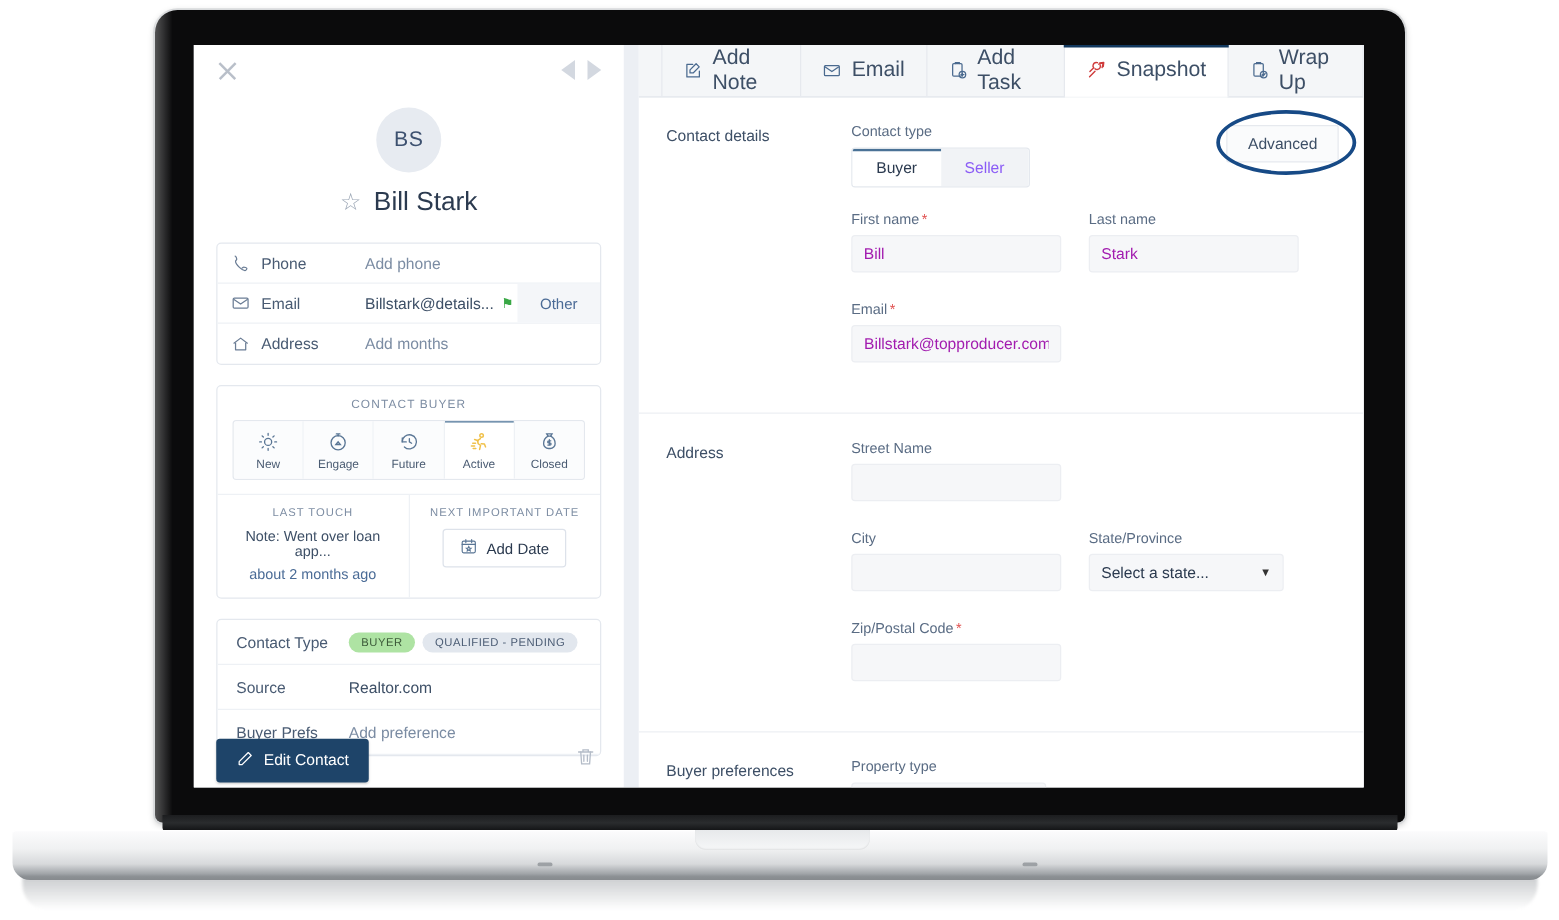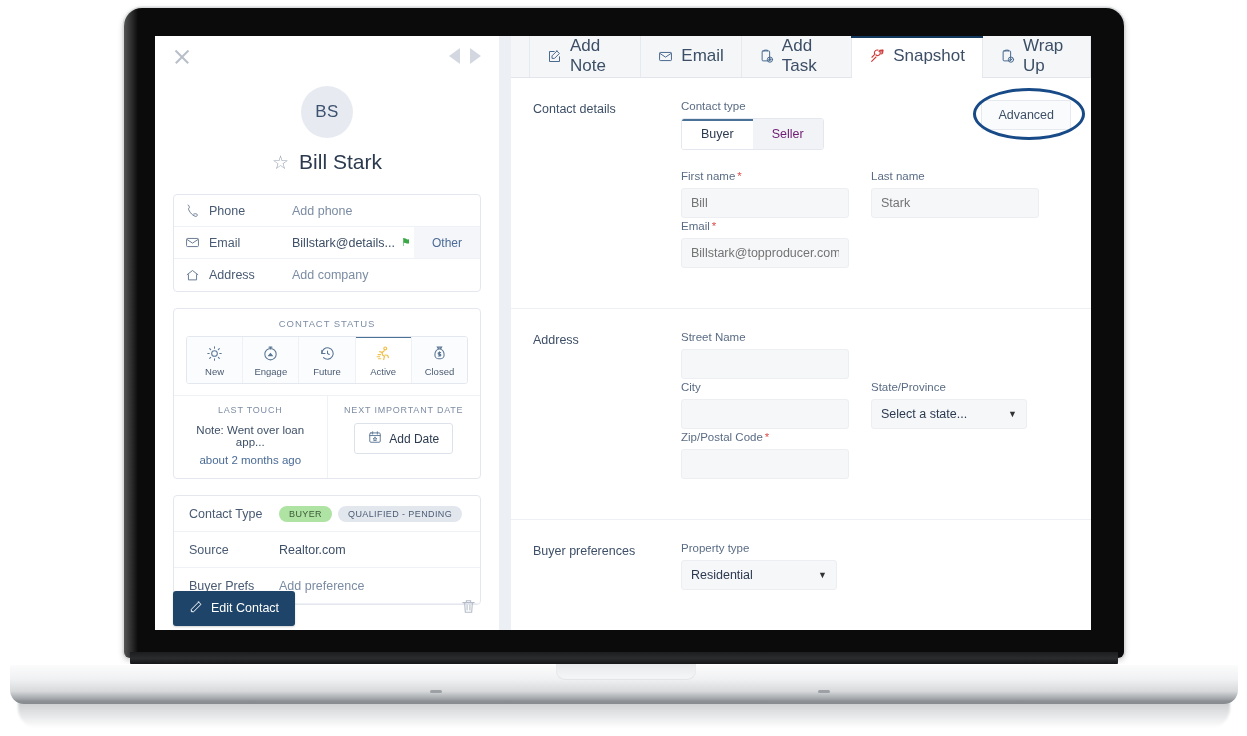--- a/index.html
+++ b/index.html
@@ -242,42 +242,42 @@
   .section { display: flex; padding: 22px 20px 0 22px; position: relative; }
   .section + .section { border-top: 1px solid #edf0f4; margin-top: 18px; }
   .sec-title { width: 148px; font-size: 12.5px; color: #3d4f66; padding-top: 2px; flex: 0 0 148px; }
   .sec-body { flex: 1; position: relative; padding-bottom: 22px; }
 
   .flabel { font-size: 11.5px; color: #5a6c84; margin-bottom: 6px; display: block; }
   .req { color: #e0504f; margin-left: 2px; }
   .finput {
     width: 168px; height: 30px;
     background: #f6f7f9; border: 1px solid #eceef2; border-radius: 3px;
-    font-size: 12.5px; color: #737373; padding: 0 9px;
+    font-size: 12.5px; color: #a21caf; padding: 0 9px;
     font-family: "Liberation Sans", sans-serif;
   }
   .fselect {
     width: 156px; height: 30px;
     background: #f6f7f9; border: 1px solid #eceef2; border-radius: 3px;
     font-size: 12.5px; color: #2b3a4f; padding: 0 9px;
     display: flex; align-items: center; justify-content: space-between;
     cursor: pointer;
   }
   .caret { font-size: 9px; color: #333; }
   .frow { display: flex; gap: 22px; }
-  .fgroup { margin-bottom: 2px; }
+  .fgroup { margin-bottom: 24px; }
   .fgroup:last-child { margin-bottom: 0; }
 
   .bs-toggle {
     display: inline-flex; border: 1px solid #e4e8ee;
     border-radius: 3px; overflow: hidden; margin-bottom: 20px;
   }
   .bs-opt {
     padding: 8px 19px; font-size: 12.5px; cursor: pointer;
-    background: #f1f3f6; color: #701a75; position: relative;
+    background: #f1f3f6; color: #8b5cf6; position: relative;
   }
   .bs-opt.active { background: #ffffff; color: #2b3a4f; }
   .bs-opt.active:before {
     content: ""; position: absolute; left: 0; right: 0; top: 0;
     height: 2px; background: #4a7296;
   }
 
   .advanced-btn {
     position: absolute; right: 0; top: 0;
     border: 1px solid #e6e9ee; background: #fafbfc;
@@ -359,27 +359,27 @@
           <div class="info-row">
             <div class="info-label">
               <span>
                 <svg class="ico" viewBox="0 0 24 24" fill="none" stroke="#6b7d95" stroke-width="1.6" stroke-linejoin="round">
                   <path d="M3 11l9-7 9 7"></path>
                     <path d="M5.5 10v9h13v-9"></path>
                 </svg>
               </span>
               <span>Address</span>
             </div>
-            <div class="info-value">Add company</div>
+            <div class="info-value">Add months</div>
           </div>
 
         </div>
 
         <div class="status-card">
-          <div class="status-title">CONTACT STATUS</div>
+          <div class="status-title">CONTACT BUYER</div>
 
           <div class="status-tabs">
 
             <div class="status-tab">
               <div class="sico">
                 <svg width="17" height="17" viewBox="0 0 24 24" fill="none" stroke="currentColor" stroke-width="1.5" stroke-linecap="round">
                   <circle cx="12" cy="12" r="4"></circle>
                     <path d="M12 2.5v2M12 19.5v2M2.5 12h2M19.5 12h2M5.2 5.2l1.4 1.4M17.4 17.4l1.4 1.4M18.8 5.2l-1.4 1.4M6.6 17.4l-1.4 1.4"></path>
                 </svg>
               </div>

